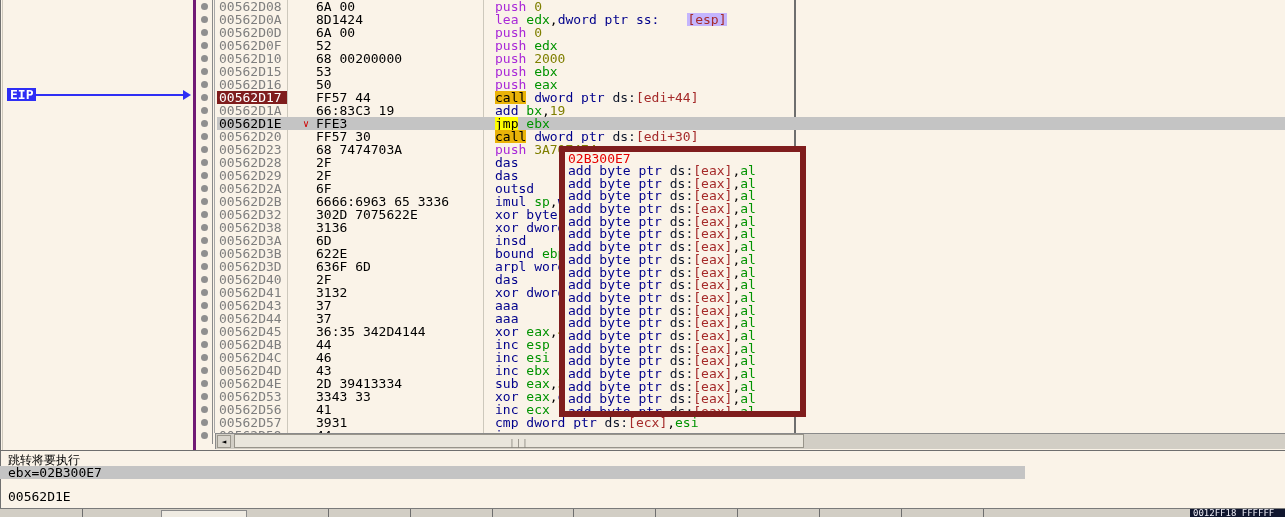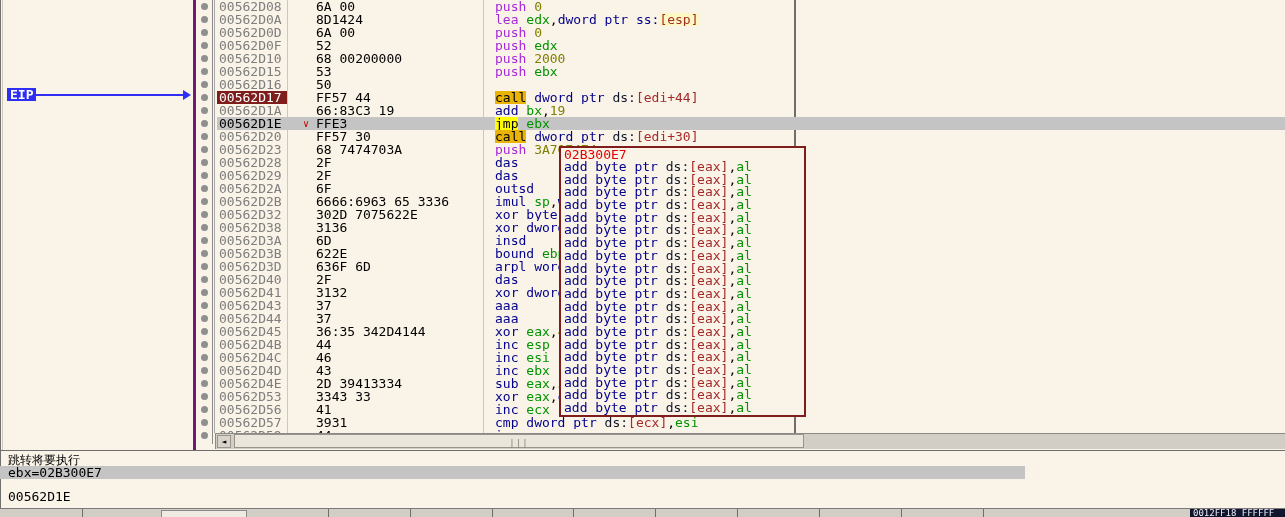--- a/index.html
+++ b/index.html
@@ -32,25 +32,25 @@
   .c-instr{width:311px;flex:none;padding-left:12px;box-sizing:border-box;overflow:hidden;}
   .c-comment{flex:1;}
   .jmark{position:absolute;left:16px;top:0;color:#D00000;font-size:10px;line-height:13px;}
   
   .t-mn{color:#00008B;}
   .t-vl{color:#A928D8;}
   .t-reg{color:#009300;}
   .t-num{color:#7F7F00;}
   .t-seg{color:#0f172a;}
   .t-mem{color:#A52A2A;}
-  .t-esp{color:#A52A2A;background:#fef9c3;}
+  .t-esp{color:#A52A2A;background:#c4b5fd;margin-left:28px;}
   .t-call{color:#000;background:#eab308;}
   .t-jmp{color:#000;background:#FFFF00;}
   
-  .tooltip{position:absolute;left:559px;top:146px;width:247px;height:271px;border:2px solid #7f1d1d;
+  .tooltip{position:absolute;left:559px;top:146px;width:247px;height:271px;border:6px solid #7f1d1d;
            background:#FAF3E8;z-index:5;box-sizing:border-box;padding:0 3px;overflow:hidden;}
   .tt-title{color:#E60000;height:13px;}
   .tt-line{height:12.7px;line-height:12.7px;white-space:pre;}
   
   .hscroll{position:absolute;left:19px;right:0;top:433px;height:16px;background:#D2CEC5;
            border-top:1px solid #8A8A8A;border-left:1px solid #8A8A8A;z-index:3;box-sizing:border-box;}
   .sb-btn{position:absolute;left:1px;top:1px;width:14px;height:13px;background:#D8D4CB;
           border:1px solid #9A968C;font-size:8px;line-height:12px;text-align:center;box-sizing:border-box;}
   .sb-thumb{position:absolute;left:18px;top:0;width:570px;height:14px;background:#EAE6DC;
             border:1px solid #98948A;box-sizing:border-box;text-align:center;}
@@ -127,21 +127,21 @@
     <div class="sep" style="left:91px"></div>
     <div class="sep" style="left:287px"></div>
     <div class="sep strong" style="left:598px"></div>
     <div class="rows" id="rowsBox">
         <div class="row"><div class="c-addr">00562D08</div><div class="c-bytes">6A 00</div><div class="c-instr"><span class="t-vl">push</span><span> </span><span class="t-num">0</span></div><div class="c-comment"></div></div>
         <div class="row"><div class="c-addr">00562D0A</div><div class="c-bytes">8D1424</div><div class="c-instr"><span class="t-vl">lea</span><span> </span><span class="t-reg">edx</span><span>,</span><span class="t-mn">dword</span><span> </span><span class="t-mn">ptr</span><span> </span><span class="t-mn">ss:</span><span class="t-esp">[esp]</span></div><div class="c-comment"></div></div>
         <div class="row"><div class="c-addr">00562D0D</div><div class="c-bytes">6A 00</div><div class="c-instr"><span class="t-vl">push</span><span> </span><span class="t-num">0</span></div><div class="c-comment"></div></div>
         <div class="row"><div class="c-addr">00562D0F</div><div class="c-bytes">52</div><div class="c-instr"><span class="t-vl">push</span><span> </span><span class="t-reg">edx</span></div><div class="c-comment"></div></div>
         <div class="row"><div class="c-addr">00562D10</div><div class="c-bytes">68 00200000</div><div class="c-instr"><span class="t-vl">push</span><span> </span><span class="t-num">2000</span></div><div class="c-comment"></div></div>
         <div class="row"><div class="c-addr">00562D15</div><div class="c-bytes">53</div><div class="c-instr"><span class="t-vl">push</span><span> </span><span class="t-reg">ebx</span></div><div class="c-comment"></div></div>
-        <div class="row"><div class="c-addr">00562D16</div><div class="c-bytes">50</div><div class="c-comment"></div></div>
+        <div class="row"><div class="c-addr">00562D16</div><div class="c-bytes">50</div><div class="c-instr"><span class="t-vl">push</span><span> </span><span class="t-reg">eax</span></div><div class="c-comment"></div></div>
         <div class="row eip"><div class="c-addr">00562D17</div><div class="c-bytes">FF57 44</div><div class="c-instr"><span class="t-call">call</span><span> </span><span class="t-mn">dword</span><span> </span><span class="t-mn">ptr</span><span> </span><span class="t-seg">ds:</span><span class="t-mem">[edi+44]</span></div><div class="c-comment"></div></div>
         <div class="row"><div class="c-addr">00562D1A</div><div class="c-bytes">66:83C3 19</div><div class="c-instr"><span class="t-mn">add</span><span> </span><span class="t-reg">bx</span><span>,</span><span class="t-num">19</span></div><div class="c-comment"></div></div>
         <div class="row sel"><div class="c-addr">00562D1E</div><div class="c-bytes">FFE3<span class="jmark">∨</span></div><div class="c-instr"><span class="t-jmp">jmp</span><span> </span><span class="t-reg">ebx</span></div><div class="c-comment"></div></div>
         <div class="row"><div class="c-addr">00562D20</div><div class="c-bytes">FF57 30</div><div class="c-instr"><span class="t-call">call</span><span> </span><span class="t-mn">dword</span><span> </span><span class="t-mn">ptr</span><span> </span><span class="t-seg">ds:</span><span class="t-mem">[edi+30]</span></div><div class="c-comment"></div></div>
         <div class="row"><div class="c-addr">00562D23</div><div class="c-bytes">68 7474703A</div><div class="c-instr"><span class="t-vl">push</span><span> </span><span class="t-num">3A707474</span></div><div class="c-comment"></div></div>
         <div class="row"><div class="c-addr">00562D28</div><div class="c-bytes">2F</div><div class="c-instr"><span class="t-mn">das</span></div><div class="c-comment"></div></div>
         <div class="row"><div class="c-addr">00562D29</div><div class="c-bytes">2F</div><div class="c-instr"><span class="t-mn">das</span></div><div class="c-comment"></div></div>
         <div class="row"><div class="c-addr">00562D2A</div><div class="c-bytes">6F</div><div class="c-instr"><span class="t-mn">outsd</span></div><div class="c-comment"></div></div>
         <div class="row"><div class="c-addr">00562D2B</div><div class="c-bytes">6666:6963 65 3336</div><div class="c-instr"><span class="t-mn">imul</span><span> </span><span class="t-reg">sp</span><span>,</span><span class="t-mn">wo</span></div><div class="c-comment"></div></div>
         <div class="row"><div class="c-addr">00562D32</div><div class="c-bytes">302D 7075622E</div><div class="c-instr"><span class="t-mn">xor</span><span> </span><span class="t-mn">byte</span><span> </span><span class="t-mn">p</span></div><div class="c-comment"></div></div>

